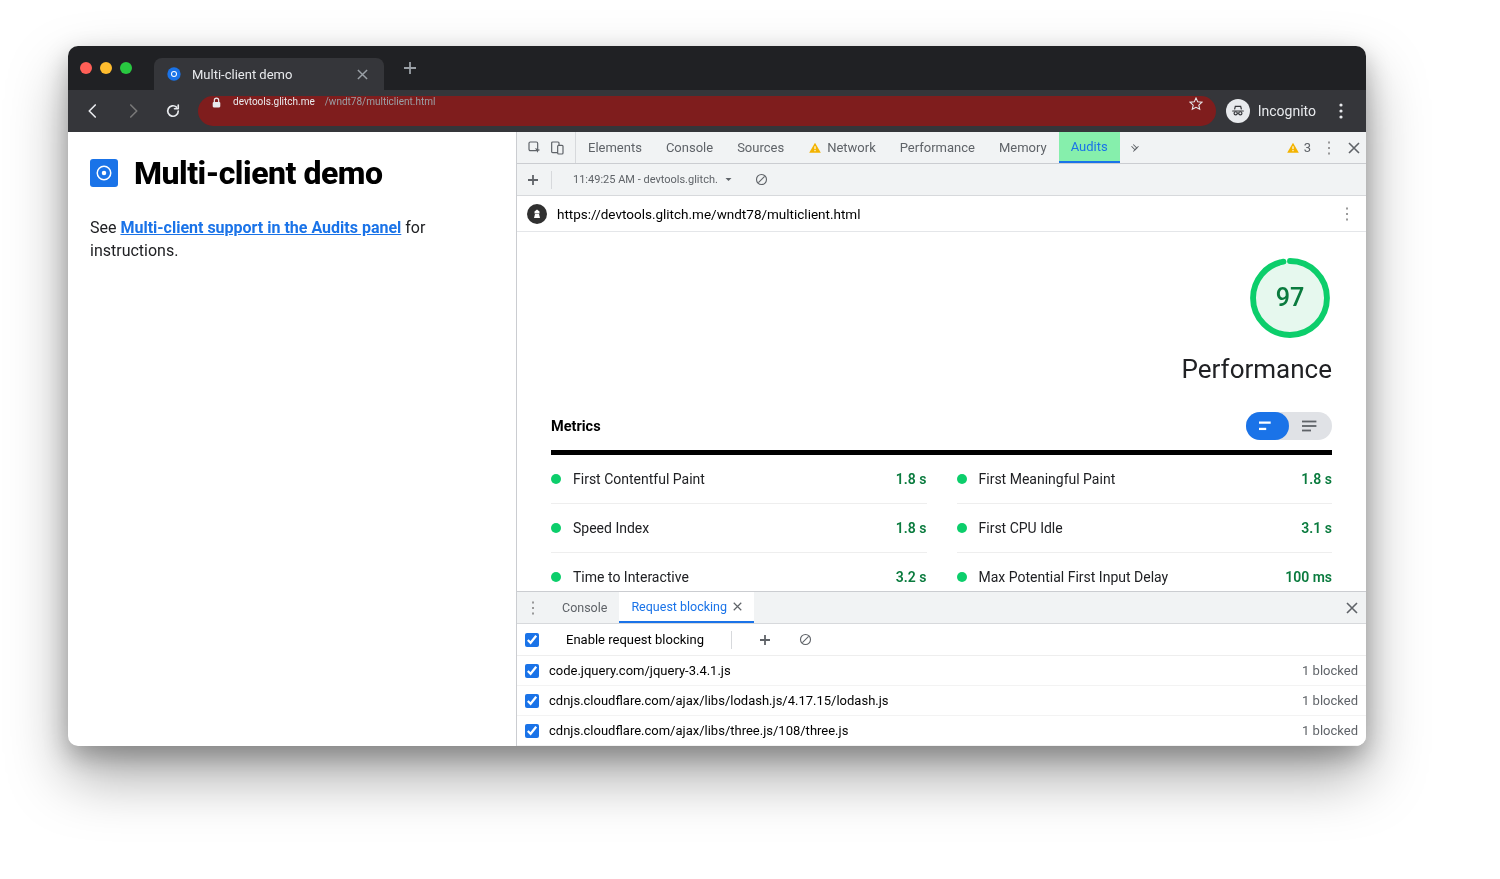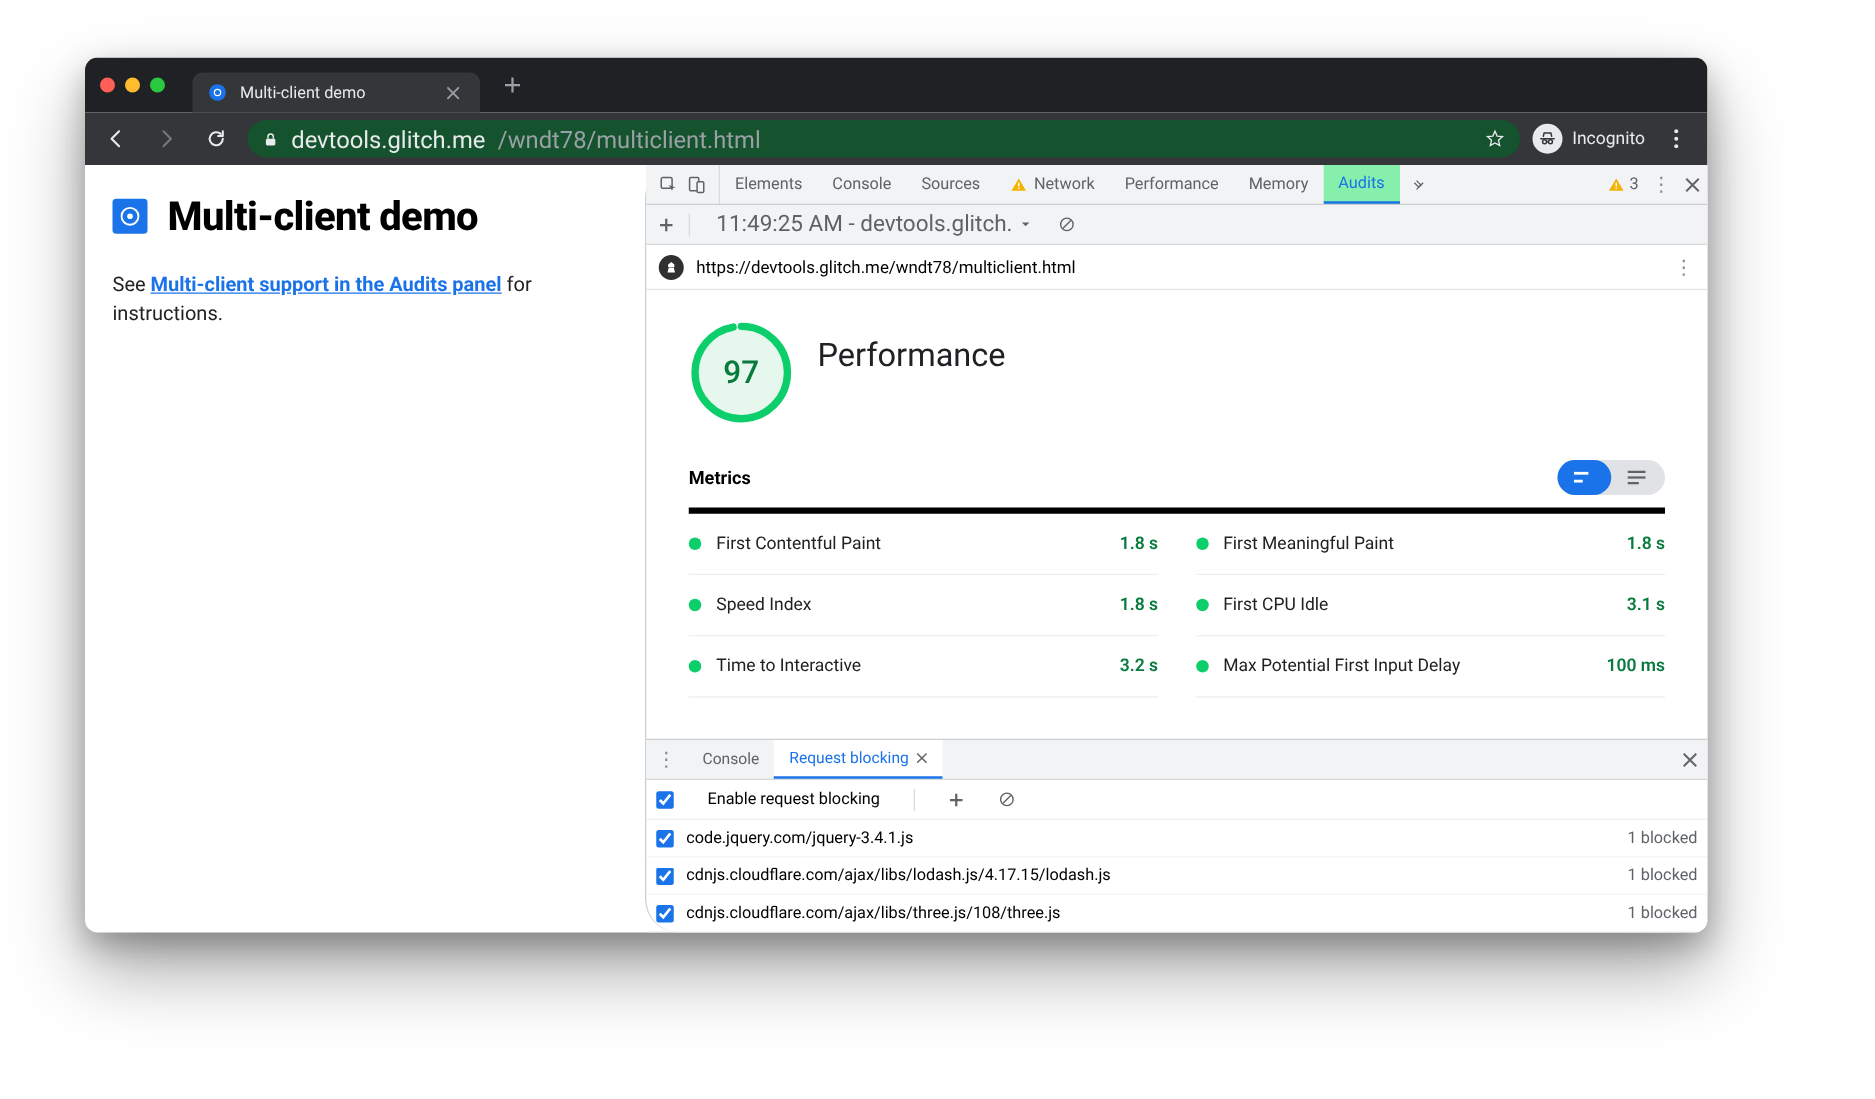--- a/index.html
+++ b/index.html
@@ -16,45 +16,45 @@
   .dot.red { background: #ff5f57; } .dot.yellow { background: #febc2e; } .dot.green { background: #28c840; }
   .tab { display: flex; align-items: center; gap: 10px; background: #35363a; color: #e8eaed; height: 32px;
     padding: 0 12px; border-radius: 8px 8px 0 0; font-size: 13px; min-width: 230px; margin-top: 12px; }
   .favicon { width: 16px; height: 16px; display:flex; align-items:center; justify-content:center; }
   .tab .spacer { flex: 1; }
   .iconbtn { width: 20px; height: 20px; display:flex; align-items:center; justify-content:center; color:#9aa0a6; cursor:pointer; }
   .newtab { margin-left: 6px; color:#9aa0a6; }
   .toolbar { height: 42px; background: #35363a; display:flex; align-items:center; padding: 0 10px; gap: 10px; }
   .navbtn { width:30px; height:30px; display:flex; align-items:center; justify-content:center; color:#e8eaed; border-radius:50%; }
   .navbtn.dim { color:#888; }
-  .urlbar { flex:1; height:30px; background:#14532d; border-radius:20px; display:flex; align-items:center; padding:0 12px; gap:10px; color:#e8eaed; font-size:19px; }
+  .urlbar { flex:1; height:30px; background:#7f1d1d; border-radius:20px; display:flex; align-items:flex-start; padding:0 12px; gap:10px; color:#e8eaed; font-size:10px; }
   .urlbar .host { color:#e8eaed; } .urlbar .path { color:#9aa0a6; }
   .avatar-incog { display:flex; align-items:center; gap:8px; color:#e8eaed; font-size:14px; }
   .incog-circle { width:24px; height:24px; border-radius:50%; background:#e8eaed; color:#35363a; display:flex; align-items:center; justify-content:center; }
   .content { display:flex; height: calc(700px - 44px - 42px); }
   .page { width: 448px; padding: 22px; }
   .page-logo { width:28px; height:28px; background:#1a73e8; border-radius:3px; display:inline-flex; align-items:center; justify-content:center; vertical-align:middle; margin-right:12px; }
   .page-title { font-size:32px; font-weight:800; display:inline-block; vertical-align:middle; letter-spacing:-0.5px; }
   .page-body { margin-top:24px; font-size:16px; color:#202124; line-height:1.45; }
   .page-body a { color:#1a73e8; text-decoration:underline; font-weight:700; }
-  .devtools { flex:1; border-left:1px solid #cbcdd1; display:flex; flex-direction:column; background:#fff;border-radius:27px; }
+  .devtools { flex:1; border-left:1px solid #cbcdd1; display:flex; flex-direction:column; background:#fff; }
   .dt-tabs { height:32px; border-bottom:1px solid #cbcdd1; display:flex; align-items:center; font-size:13px; color:#5f6368; position:relative; background:#f1f3f4; }
   .dt-tabs .left-icons { display:flex; align-items:center; gap:6px; padding:0 10px; border-right:1px solid #d7d9dc; height:100%; }
   .dt-tabs .tabs { display:flex; align-items:center; height:100%; }
   .dt-tab { padding:0 12px; height:100%; display:flex; align-items:center; gap:5px; cursor:pointer; color:#5f6368; }
   .dt-tab.active { color:#1a73e8; border-bottom:2px solid #1a73e8; background:#86efac; }
   .dt-tabs .right { position:absolute; right:6px; display:flex; align-items:center; gap:10px; }
   .warn-icon { width:14px; height:14px; }
-  .dt-sub { height:32px; background:#f1f3f4; border-bottom:1px solid #d7d9dc; display:flex; align-items:center; gap:12px; padding:0 10px; font-size:18px; color:#5f6368; }
+  .dt-sub { height:32px; background:#f1f3f4; border-bottom:1px solid #d7d9dc; display:flex; align-items:center; gap:12px; padding:0 10px; font-size:11px; color:#5f6368; }
   .dt-sub .dd { display:flex; align-items:center; gap:6px; height:22px; padding:0 8px; border:1px solid transparent; }
   .dt-urlrow { height:36px; border-bottom:1px solid #e4e6e9; display:flex; align-items:center; padding:0 10px; gap:10px; font-size:13.5px; }
   .lh-badge { width:20px; height:20px; border-radius:50%; background:#303030; color:#fff; display:flex; align-items:center; justify-content:center; font-size:12px; font-weight:700; }
   .dt-urlrow .kebab { margin-left:auto; color:#888; }
   .audits-body { flex:1; overflow:auto; padding: 18px 34px 10px 34px; }
-  .gauge-wrap { display:flex; flex-direction:row; align-items:flex-start; margin-top:6px;gap:19px; }
+  .gauge-wrap { display:flex; flex-direction:column; align-items:flex-end; margin-top:6px; }
   .gauge { width:84px; height:84px; position:relative; }
   .gauge-label { font-size:26px; font-weight:400; color:#202124; margin-top:14px; }
   .metrics-head { display:flex; align-items:center; justify-content:space-between; margin-top:28px; border-bottom:5px solid #000000; padding-bottom:10px; }
   .metrics-head h3 { font-size:14.5px; font-weight:700; }
   .toggle-group { display:flex; background:#e0e2e6; border-radius:18px; height:28px; width:86px; }
   .toggle-opt { flex:1; display:flex; align-items:center; justify-content:center; border-radius:18px; color:#5f6368; }
   .toggle-opt.active { background:#1a73e8; color:#fff; }
   .metrics-grid { display:grid; grid-template-columns: 1fr 1fr; column-gap:30px; }
   .metric-row { display:flex; align-items:center; padding:16px 0; border-bottom:1px solid #eee; gap:12px; }
   .mdot { width:10px; height:10px; border-radius:50%; background:#0cce6b; flex-shrink:0; }

